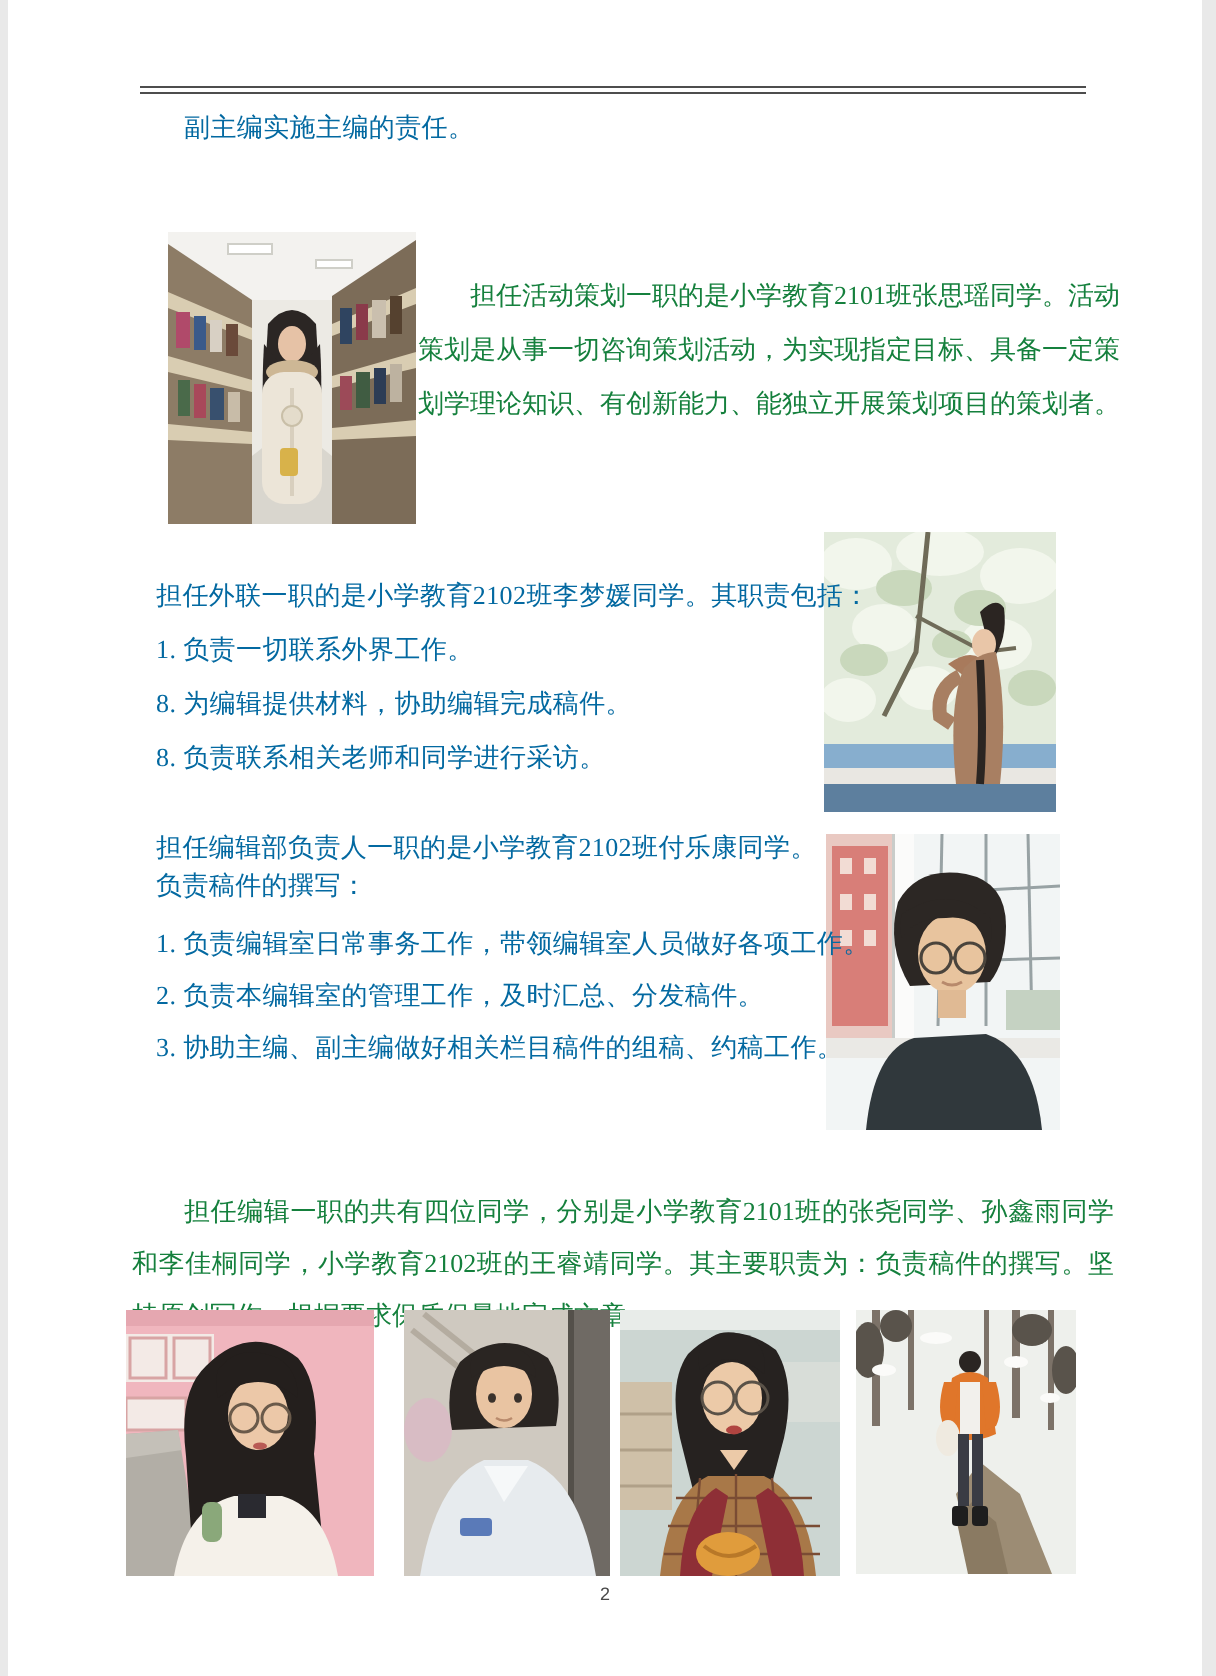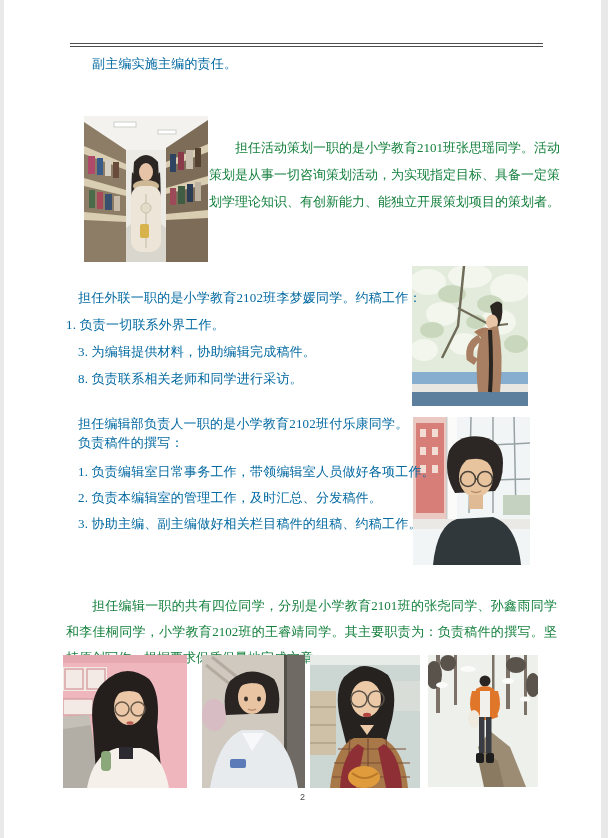--- a/index.html
+++ b/index.html
@@ -105,23 +105,23 @@
   <rect x="0" y="118" width="116" height="8" fill="#e9e7e2"></rect>
   <rect x="0" y="126" width="116" height="14" fill="#5d7f9e"></rect>
   <path d="M62,66 q14,-10 20,2 l-4,10 Z" fill="#a87a5c"></path>
   <path d="M78,40 q8,-8 12,-2 q2,16 -6,26 Z" fill="#2b2522"></path>
   <ellipse cx="80" cy="56" rx="6" ry="7.5" fill="#e9c6a8"></ellipse>
   <path d="M86,60 q6,28 2,66 l-22,0 q-4,-40 4,-58 q8,-8 16,-8 Z" fill="#a87f62"></path>
   <path d="M78,64 q2,36 0,62" stroke="#2b2522" stroke-width="4" fill="none"></path>
   <path d="M68,72 q-12,6 -10,20 l6,4" stroke="#a87f62" stroke-width="7" fill="none"></path>
 </svg>
 <div>
-  <div class="abs txt" style="left:78px;top:284px;">担任外联一职的是小学教育2102班李梦媛同学。约稿工作：</div>
-  <div class="abs txt" style="left:66px;top:311px;">1. 负责一切联系外界工作。</div>
-  <div class="abs txt" style="left:78px;top:338px;">3. 为编辑提供材料，协助编辑完成稿件。</div>
+  <div class="abs txt" style="left:78px;top:284px;">担任外联一职的是小学教育2102班李梦媛同学。其职责包括：</div>
+  <div class="abs txt" style="left:78px;top:311px;">1. 负责一切联系外界工作。</div>
+  <div class="abs txt" style="left:78px;top:338px;">8. 为编辑提供材料，协助编辑完成稿件。</div>
   <div class="abs txt" style="left:78px;top:365px;">8. 负责联系相关老师和同学进行采访。</div>
 </div>
 
 <svg class="abs photo" style="left:413px;top:417px;" width="117" height="148" viewBox="0 0 117 148">
   <rect width="117" height="148" fill="#f2f5f5"></rect>
   <rect x="0" y="0" width="36" height="104" fill="#e9c9c2"></rect>
   <rect x="3" y="6" width="28" height="90" fill="#d87e78"></rect>
   <g fill="#f2dcd4">
     <rect x="7" y="12" width="6" height="8"></rect>
       <rect x="19" y="12" width="6" height="8"></rect>

